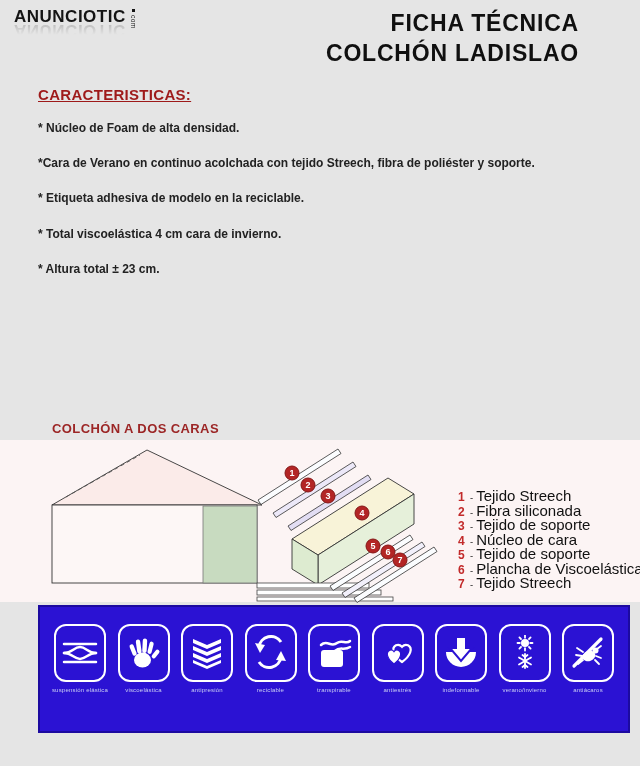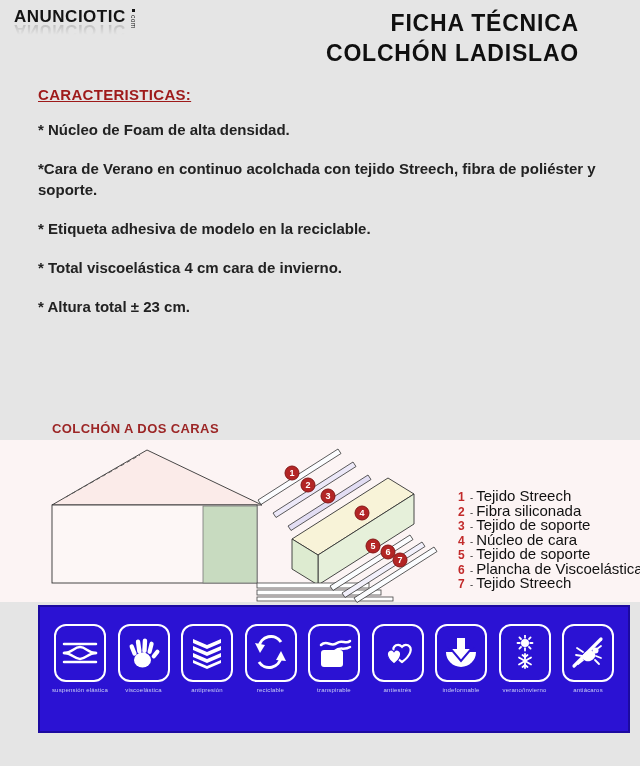--- a/index.html
+++ b/index.html
@@ -18,21 +18,21 @@
   .logo-dot{position:absolute;right:-9px;top:1px;width:3px;height:3px;background:#141414;}
 
   
   .title{position:absolute;left:0;top:8px;width:579px;text-align:right;
       font-size:23px;font-weight:bold;letter-spacing:.8px;color:#101010;line-height:1.32;}
 
   
   .chars{position:absolute;left:38px;top:86px;width:565px;}
   .chars-heading{font-size:15px;font-weight:bold;color:#9e1a1a;text-decoration:underline;
       letter-spacing:.3px;margin:0 0 17px 0;}
-  .chars p{font-size:15px;font-weight:bold;color:#222;margin:0 0 19px 0;line-height:1.35;}
+  .chars p{font-size:12px;font-weight:bold;color:#222;margin:0 0 19px 0;line-height:1.35;}
 
   
   .diagram-tint{position:absolute;left:0;top:440px;width:640px;height:162px;background:#fcf4f4;}
   .diagram-heading{position:absolute;left:52px;top:421px;font-size:13px;font-weight:bold;
       color:#9c2626;letter-spacing:.4px;}
   .diagram-svg{position:absolute;left:30px;top:440px;}
 
   
   .legend{position:absolute;left:458px;top:487px;}
   .legend-row{display:flex;align-items:baseline;height:14.5px;}

